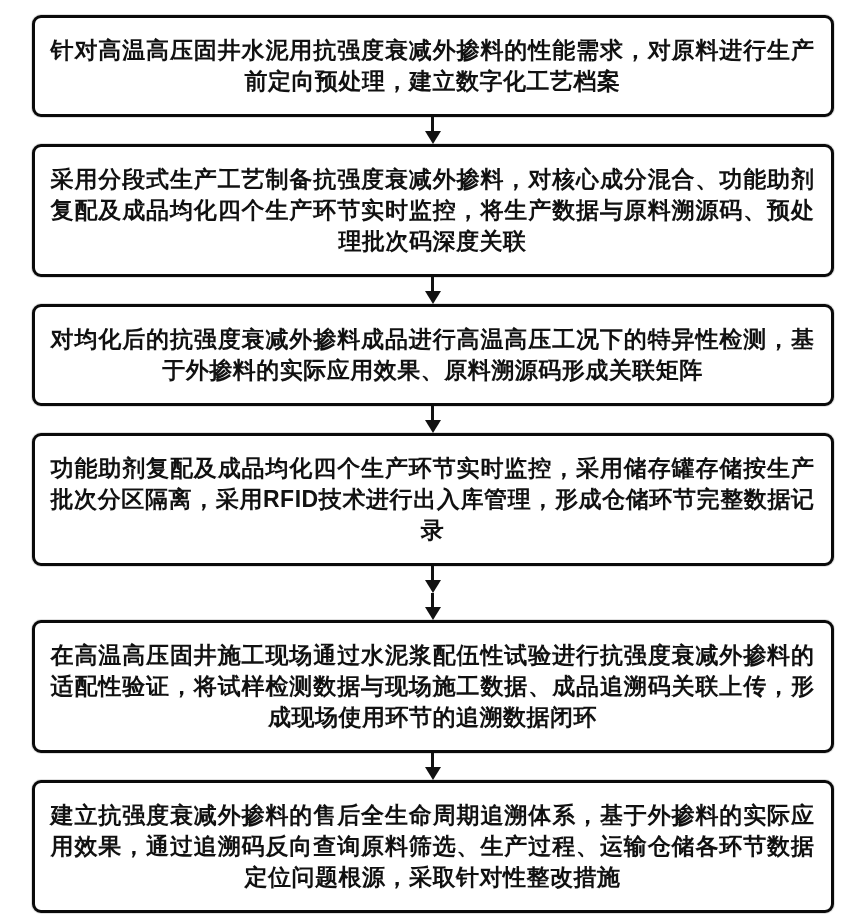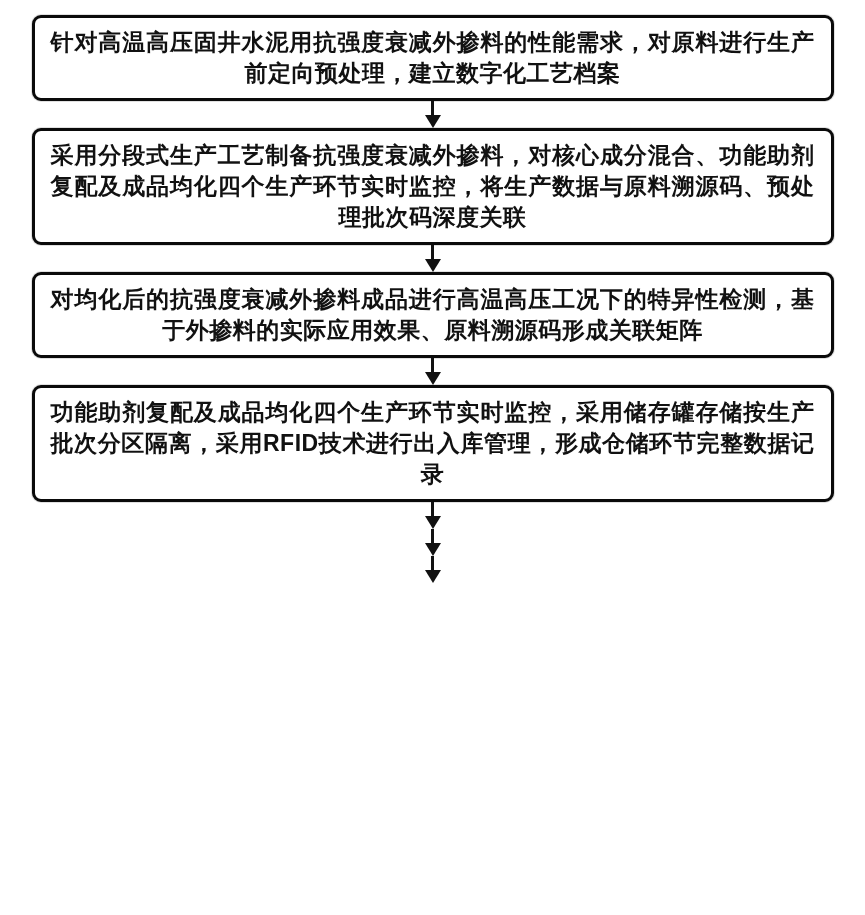--- a/index.html
+++ b/index.html
@@ -25,21 +25,21 @@
     display: flex;
     flex-direction: column;
     align-items: center;
   }
 
   .flow-box {
     width: 100%;
     background: #ffffff;
     border: 3px solid #0a0a0a;
     border-radius: 9px;
-    padding: 9px 16px;
+    padding: 17px 16px;
     display: flex;
     align-items: center;
     justify-content: center;
     box-shadow: 0 0 0 1px rgba(0,0,0,0.12);
   }
 
   .flow-box .box-text {
     display: block;
     width: 100%;
     font-size: 23px;
@@ -117,21 +117,27 @@
       <span class="arrow-stem"></span>
       <span class="arrow-head"></span>
     </div>
 
 
     <div class="arrow">
       <span class="arrow-stem"></span>
       <span class="arrow-head"></span>
     </div>
 
+    <div class="flow-box">
+      <span class="box-text">在高温高压固井施工现场通过水泥浆配伍性试验进行抗强度衰减外掺料的适配性验证，将试样检测数据与现场施工数据、成品追溯码关联上传，形成现场使用环节的追溯数据闭环</span>
+    </div>
 
     <div class="arrow">
       <span class="arrow-stem"></span>
       <span class="arrow-head"></span>
     </div>
 
+    <div class="flow-box">
+      <span class="box-text">建立抗强度衰减外掺料的售后全生命周期追溯体系，基于外掺料的实际应用效果，通过追溯码反向查询原料筛选、生产过程、运输仓储各环节数据定位问题根源，采取针对性整改措施</span>
+    </div>
 
   </div>
 </div>
 
 </body></html>

